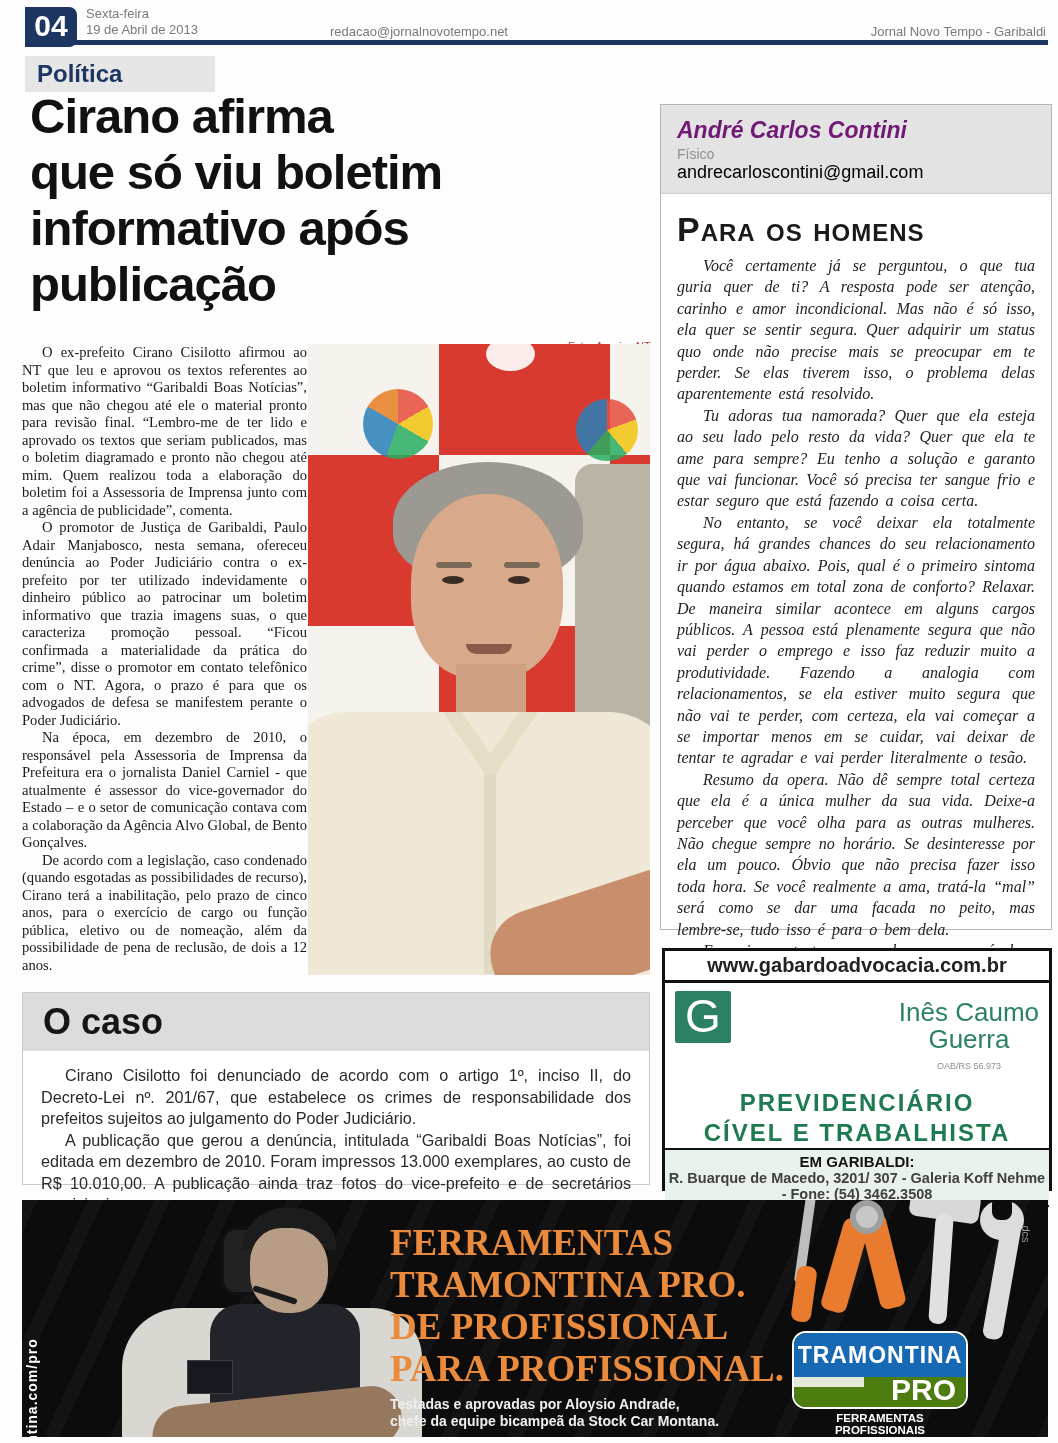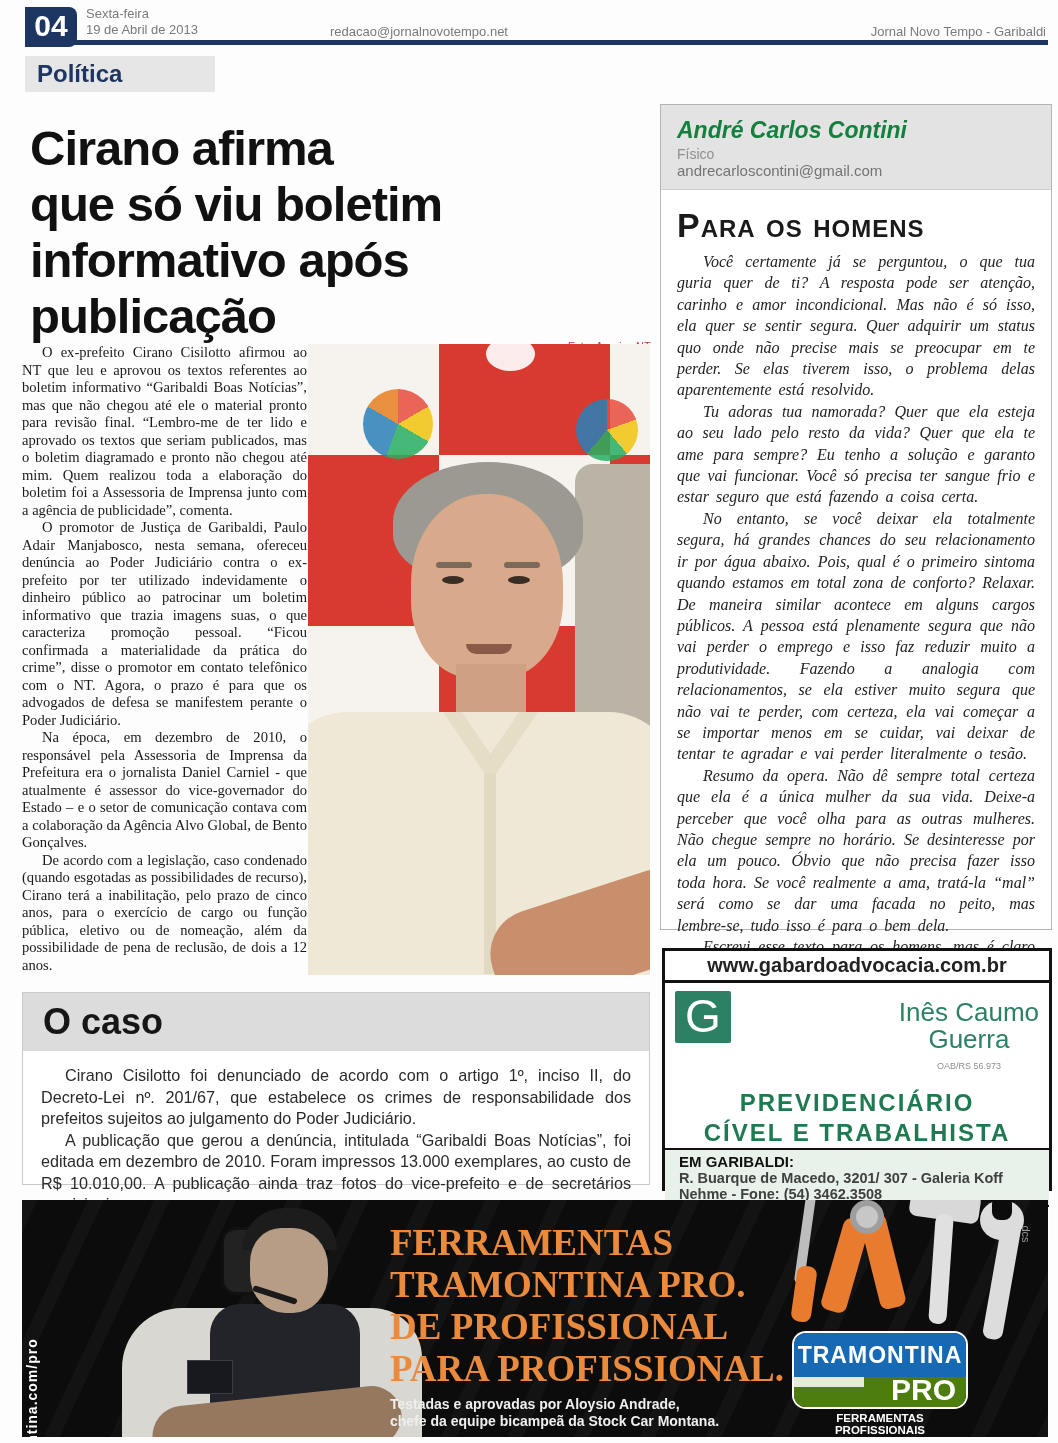--- a/index.html
+++ b/index.html
@@ -10,21 +10,21 @@
   .header-rule { position:absolute; left:25px; right:10px; top:40px; height:5px; background:#1d3561; }
   .page-badge { position:absolute; left:25px; top:7px; width:52px; height:40px; background:#1d3561;
     border-radius:0 8px 8px 0; color:#fff; font-size:30px; font-weight:bold; text-align:center; line-height:38px; }
   .date-block { position:absolute; left:86px; top:6px; color:#7a7a7a; font-size:13px; line-height:16px; }
   .header-email { position:absolute; left:330px; width:400px; top:24px; text-align:left; color:#7a7a7a; font-size:13px; }
   .header-masthead { position:absolute; right:12px; top:24px; color:#7a7a7a; font-size:13px; }
   .section-tag { position:absolute; left:25px; top:56px; width:190px; height:36px; background:#e6e6e6;
     color:#1d3561; font-weight:bold; font-size:24px; padding:4px 0 0 12px; }
 
   
-  .headline { position:absolute; left:30px; top:120px; width:620px; color:#111;
+  .headline { position:absolute; left:30px; top:88px; width:620px; color:#111;
     font-size:49px; font-weight:bold; line-height:56px; letter-spacing:-1px; white-space:pre-line; }
 
   
   .article-body { position:absolute; left:22px; top:344px; width:285px;
     font-family:"Liberation Serif", serif; font-size:14.6px; line-height:17.5px; color:#1a1a1a; text-align:justify; }
   .article-body p { text-indent:20px; }
   .photo-credit { position:absolute; left:330px; top:340px; width:320px; text-align:right;
     color:#c0392b; font-size:11px; font-style:italic; }
 
   
@@ -48,23 +48,23 @@
   .photo .neck { position:absolute; left:148px; top:320px; width:70px; height:60px; background:#d0a083; }
   .photo .shirt { position:absolute; left:-30px; top:368px; width:400px; height:290px; background:#efe8d6; border-radius:70px 70px 0 0; }
   .photo .collar { position:absolute; left:135px; top:368px; width:95px; height:70px; background:#e6ddc6;
     clip-path:polygon(0 0, 50% 100%, 100% 0, 80% 0, 50% 60%, 20% 0); }
   .photo .placket { position:absolute; left:176px; top:430px; width:12px; height:200px; background:#e2d9c2; }
   .photo .arm { position:absolute; left:180px; top:545px; width:220px; height:95px; background:#c98f6d; border-radius:45px; transform:rotate(-18deg); }
 
   
   .opinion { position:absolute; left:660px; top:104px; width:392px; height:826px; border:1px solid #b5b5b5; background:#fff; }
   .opinion-head { background:#e3e3e3; padding:12px 16px 10px; border-bottom:1px solid #cfcfcf; }
-  .opinion-author { font-style:italic; font-weight:bold; font-size:23px; color:#15803d; }
+  .opinion-author { font-style:italic; font-weight:bold; font-size:23px; color:#701a75; }
   .opinion-role { color:#8f8f8f; font-size:14px; margin-top:2px; }
-  .opinion-email { color:#737373; font-size:15px; }
+  .opinion-email { color:#000000; font-size:18px; }
   .opinion-title { font-variant:small-caps; font-weight:bold; font-size:34px; color:#1a1a1a; margin:16px 16px 6px; letter-spacing:1px; }
   .opinion-text { margin:0 16px; font-family:"Liberation Serif", serif; font-style:italic; font-size:16px;
     line-height:21.4px; color:#222; text-align:justify; }
   .opinion-text p { text-indent:26px; word-spacing:3px; }
 
   
   .case-box { position:absolute; left:22px; top:992px; width:628px; height:193px; border:1px solid #c9c9c9; background:#fff; }
   .case-head { height:58px; background:#dcdcdc; padding:8px 0 0 20px; font-size:36px; font-weight:bold; color:#161616; }
   .case-body { padding:14px 18px 0; font-size:16.2px; line-height:21.5px; color:#2a2a2a; text-align:justify; }
   .case-body p { text-indent:24px; }
@@ -73,21 +73,21 @@
   .gabardo { position:absolute; left:662px; top:948px; width:390px; height:243px; border:3px solid #111; background:#fff; display:flex; flex-direction:column; }
   .gabardo-url { border-bottom:3px solid #111; text-align:center; font-weight:bold; font-size:20px; color:#222; padding:3px 0; }
   .gabardo-mid { display:flex; padding:8px 10px 2px; }
   .gabardo-logo { display:flex; }
   .gabardo-gbox { width:56px; height:52px; background:#2c8063; border-radius:2px; color:#fff; font-size:46px; line-height:50px; text-align:center; font-family:"Liberation Sans",sans-serif; }
   .gabardo-name { color:#2c8063; font-size:36px; line-height:38px; margin-left:-14px; letter-spacing:1px; }
   .gabardo-sub { color:#2c8063; letter-spacing:6px; font-size:12px; text-align:center; }
   .gabardo-oab { color:#8f8f8f; font-size:9px; text-align:center; }
   .gabardo-partner { margin-left:auto; text-align:center; color:#2c8063; font-size:26px; line-height:27px; }
   .gabardo-services { text-align:center; color:#1e7a50; font-weight:bold; font-size:24px; line-height:30px; letter-spacing:2px; margin-top:6px; }
-  .gabardo-garibaldi { margin-top:auto; background:#e9f2ea; border-top:2px solid #111; padding:3px 14px; }
+  .gabardo-garibaldi { margin-top:auto; background:#e9f2ea; border-top:2px solid #111; padding:3px 2px; text-align:center; }
   .gabardo-city { font-weight:bold; font-size:15px; color:#111; }
   .gabardo-addr { font-size:14.5px; font-weight:bold; color:#404040; font-family:"Liberation Sans",sans-serif; }
   .gabardo-branches { border-top:2px solid #111; text-align:center; font-weight:bold; font-size:14.5px; padding:4px 2px; color:#111; background:#fff; }
 
   
   .tram { position:absolute; left:22px; top:1200px; width:1026px; height:237px; background:#0c0c0c; overflow:hidden; }
   .tram-beams { position:absolute; inset:0;
     background:repeating-linear-gradient(115deg, rgba(70,70,70,.25) 0 14px, rgba(0,0,0,0) 14px 60px);
     opacity:.5; }
   .tram-url { position:absolute; left:2px; top:118px; width:230px; color:#fff; font-weight:bold; font-size:14px;

